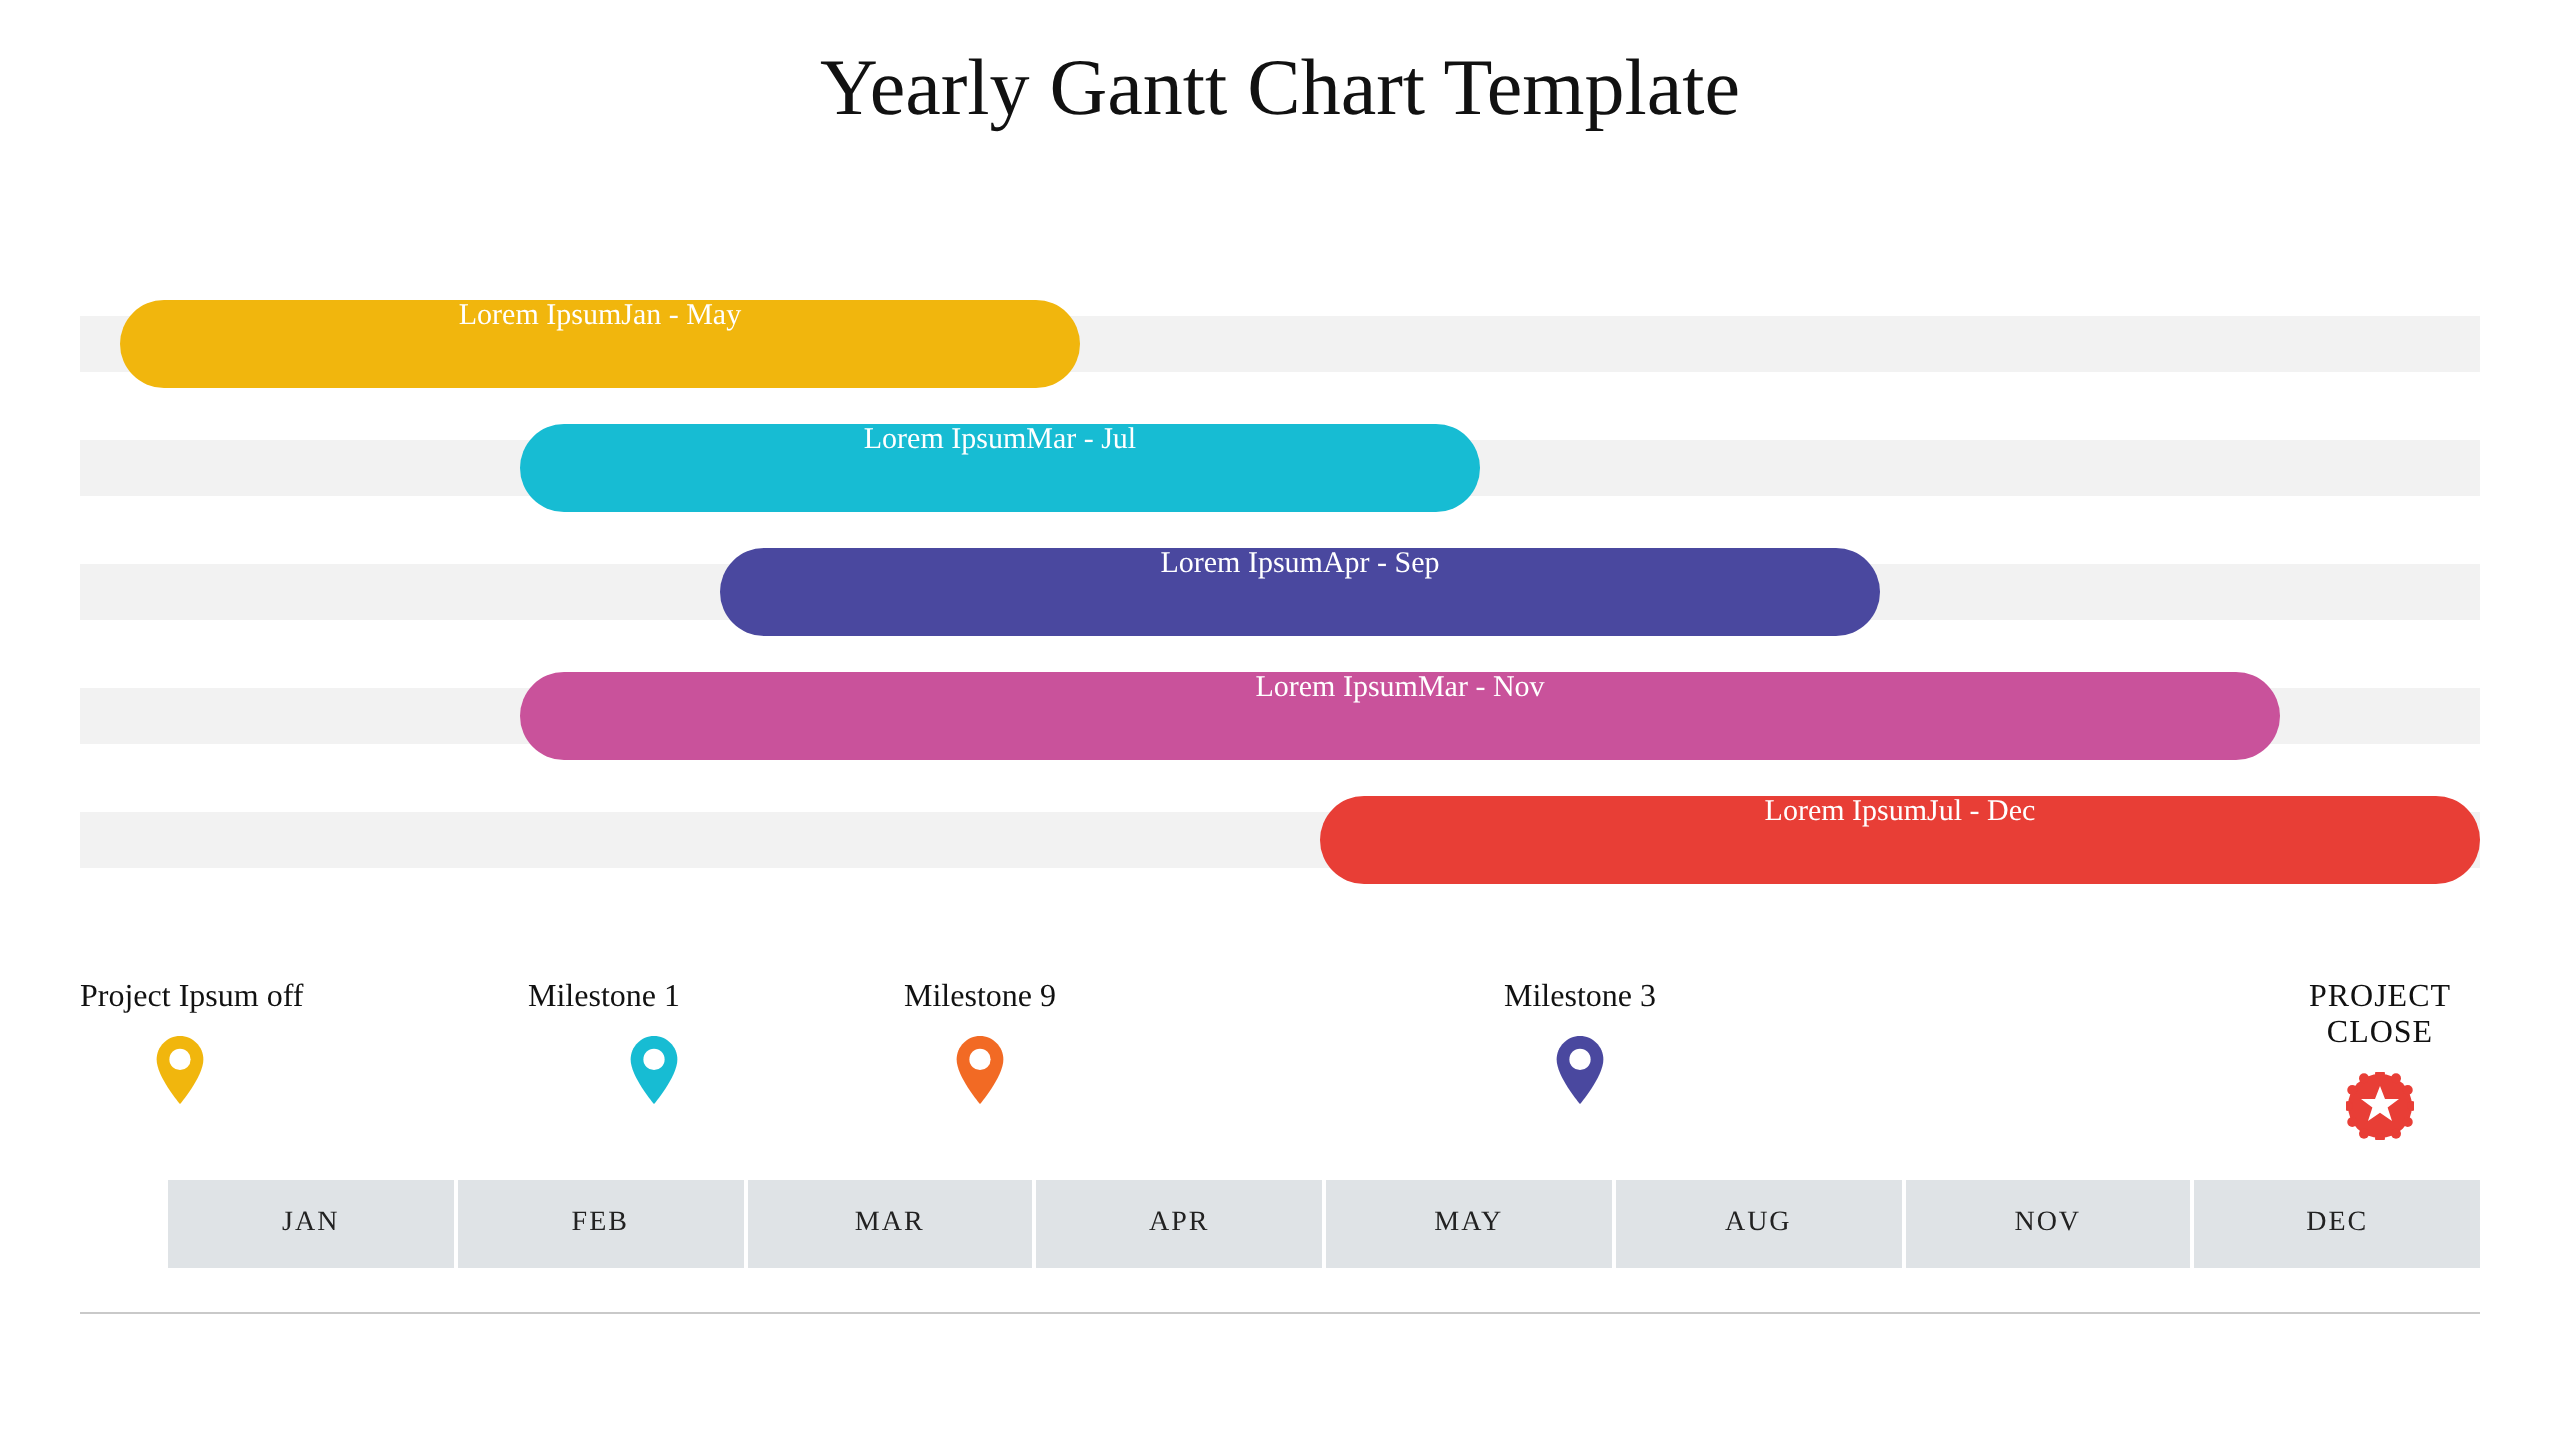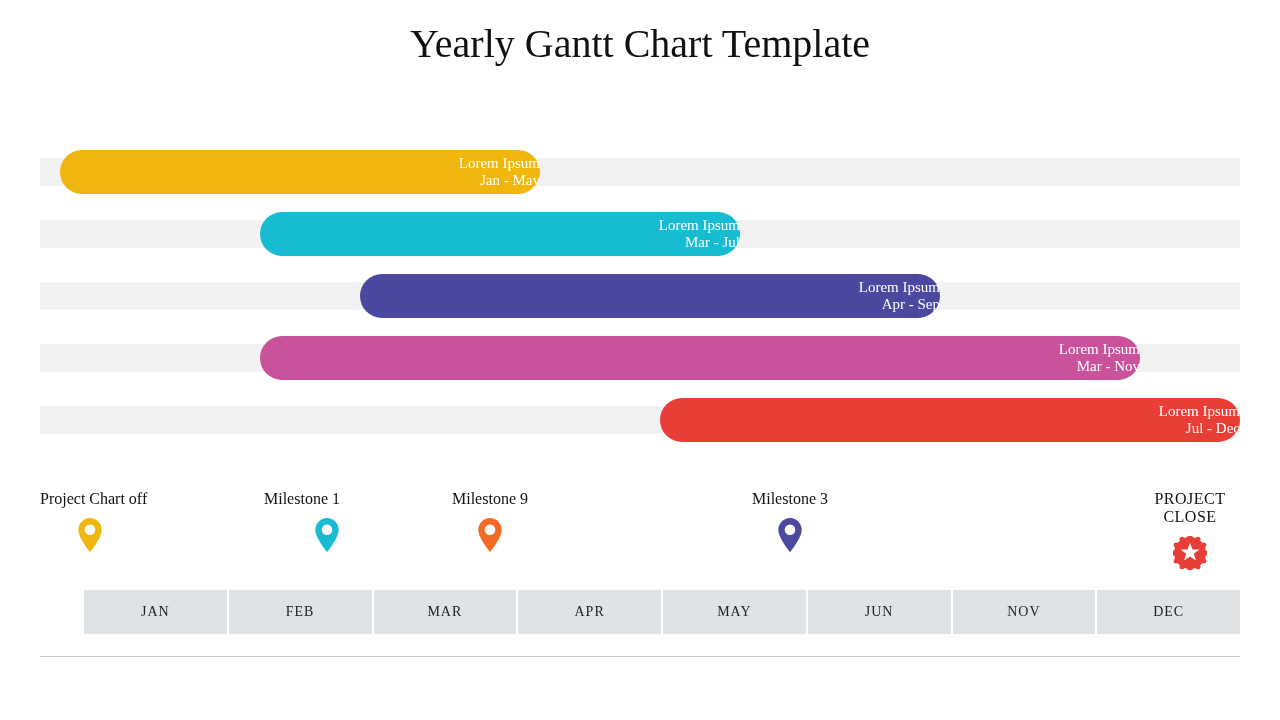--- a/index.html
+++ b/index.html
@@ -42,23 +42,23 @@
     left: 0; right: 0;
     top: 8px; bottom: 8px;
     background: #f2f2f2;
   }
   .bar {
     position: absolute;
     top: 0;
     height: 44px;
     border-radius: 22px;
     color: #fff;
-    text-align: right;
+    text-align: center;
     display: flex;
-    flex-direction: column;
+    flex-direction: row;
     justify-content: center;
     line-height: 1.15;
     font-size: 15px;
   }
   .bar .bar-title { display:block; }
   .bar .bar-range { display:block; }
 
   .milestone-area {
     position: absolute;
     left: 40px;
@@ -156,21 +156,21 @@
       <div class="row-track">
         <div class="row-bg"></div>
         <div class="bar" style="left: 620px; width: 580px; background: rgb(232, 62, 54);">
           <span class="bar-title">Lorem Ipsum</span>
           <span class="bar-range">Jul - Dec</span>
         </div>
       </div>
     </div>
 
   <div class="milestone-area" id="milestone-area">
-      <div class="milestone" style="left: 50px;"><div class="m-label">Project Chart off</div><div class="pin"><svg width="26" height="34" viewBox="0 0 24 32">
+      <div class="milestone" style="left: 50px;"><div class="m-label">Project Ipsum off</div><div class="pin"><svg width="26" height="34" viewBox="0 0 24 32">
             <path fill="#f1b60d" d="M12 0C6 0 1 5 1 11c0 8 11 21 11 21s11-13 11-21C23 5 18 0 12 0z"></path>
             <circle cx="12" cy="11" r="5" fill="#fff"></circle>
           </svg></div></div>
       <div class="milestone" style="left: 250px; text-align: right;"><div class="m-label">Milestone 1</div><div class="pin"><svg width="26" height="34" viewBox="0 0 24 32">
             <path fill="#17bcd3" d="M12 0C6 0 1 5 1 11c0 8 11 21 11 21s11-13 11-21C23 5 18 0 12 0z"></path>
             <circle cx="12" cy="11" r="5" fill="#fff"></circle>
           </svg></div></div>
       <div class="milestone" style="left: 450px;"><div class="m-label">Milestone 9</div><div class="pin"><svg width="26" height="34" viewBox="0 0 24 32">
             <path fill="#f26a24" d="M12 0C6 0 1 5 1 11c0 8 11 21 11 21s11-13 11-21C23 5 18 0 12 0z"></path>
             <circle cx="12" cy="11" r="5" fill="#fff"></circle>
@@ -201,19 +201,19 @@
         </div>
       </div>
     </div>
 
   <div class="months" id="months-row">
       <div class="month">JAN</div>
       <div class="month">FEB</div>
       <div class="month">MAR</div>
       <div class="month">APR</div>
       <div class="month">MAY</div>
-      <div class="month">JUN</div>
+      <div class="month">AUG</div>
       <div class="month">NOV</div>
       <div class="month">DEC</div>
     </div>
 
   <div class="baseline"></div>
 </div>
 
 </body></html>

